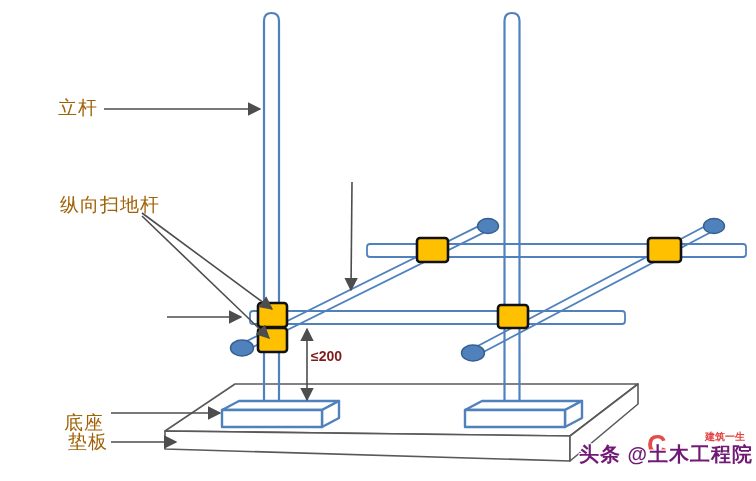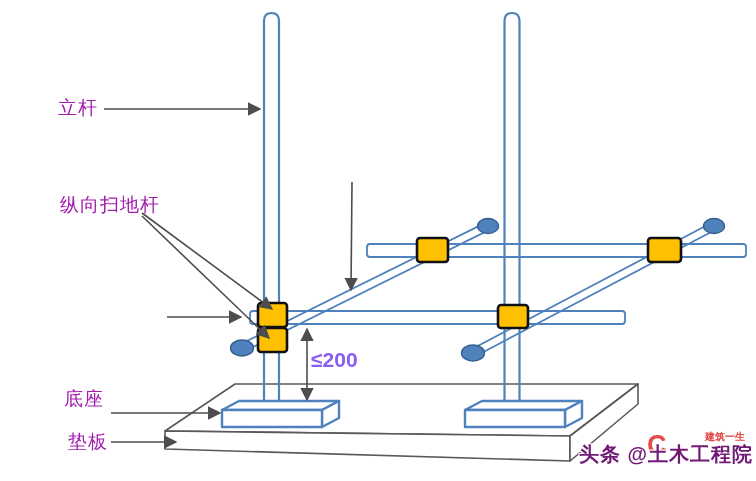--- a/index.html
+++ b/index.html
@@ -8,30 +8,30 @@
     width:756px;height:481px;
     background:#ffffff;
     overflow:hidden;
     font-family:"Liberation Sans", sans-serif;
   }
   #drawing{position:absolute;left:0;top:0;}
   .lbl{
     position:absolute;
     font-size:19px;
     letter-spacing:1px;
-    color:#a21caf;
+    color:#a16207;
     white-space:nowrap;
     line-height:1.05;
   }
   .dim{
     position:absolute;
     left:311px;top:348px;
-    font-size:21px;
+    font-size:14px;
     font-weight:bold;
-    color:#8b5cf6;
+    color:#7f1d1d;
     letter-spacing:0px;
     white-space:nowrap;
   }
   .watermark{
     position:absolute;
     right:3px;top:441px;
     font-size:20px;
     font-weight:bold;
     color:#701a75;
     letter-spacing:1px;
@@ -123,21 +123,21 @@
       <line x1="307" y1="329" x2="307" y2="400" marker-start="url(#arw)" marker-end="url(#arw)"></line>
     </g>
   </svg>
 
   <div class="lbl" style="left:58px;top:98px">立杆</div>
 
   <div class="lbl" style="left:60px;top:195px">纵向扫地杆</div>
 
 
 
-  <div class="lbl" style="left:64px;top:389px">底座</div>
+  <div class="lbl" style="left:64px;top:413px">底座</div>
 
   <div class="lbl" style="left:68px;top:432px">垫板</div>
 
   <div class="dim">≤200</div>
 
   <div class="wm-logo">C</div>
   <div class="watermark">头条 @土木工程院</div>
   <div class="wm-logo-text">建筑一生</div>
 
 </div>

